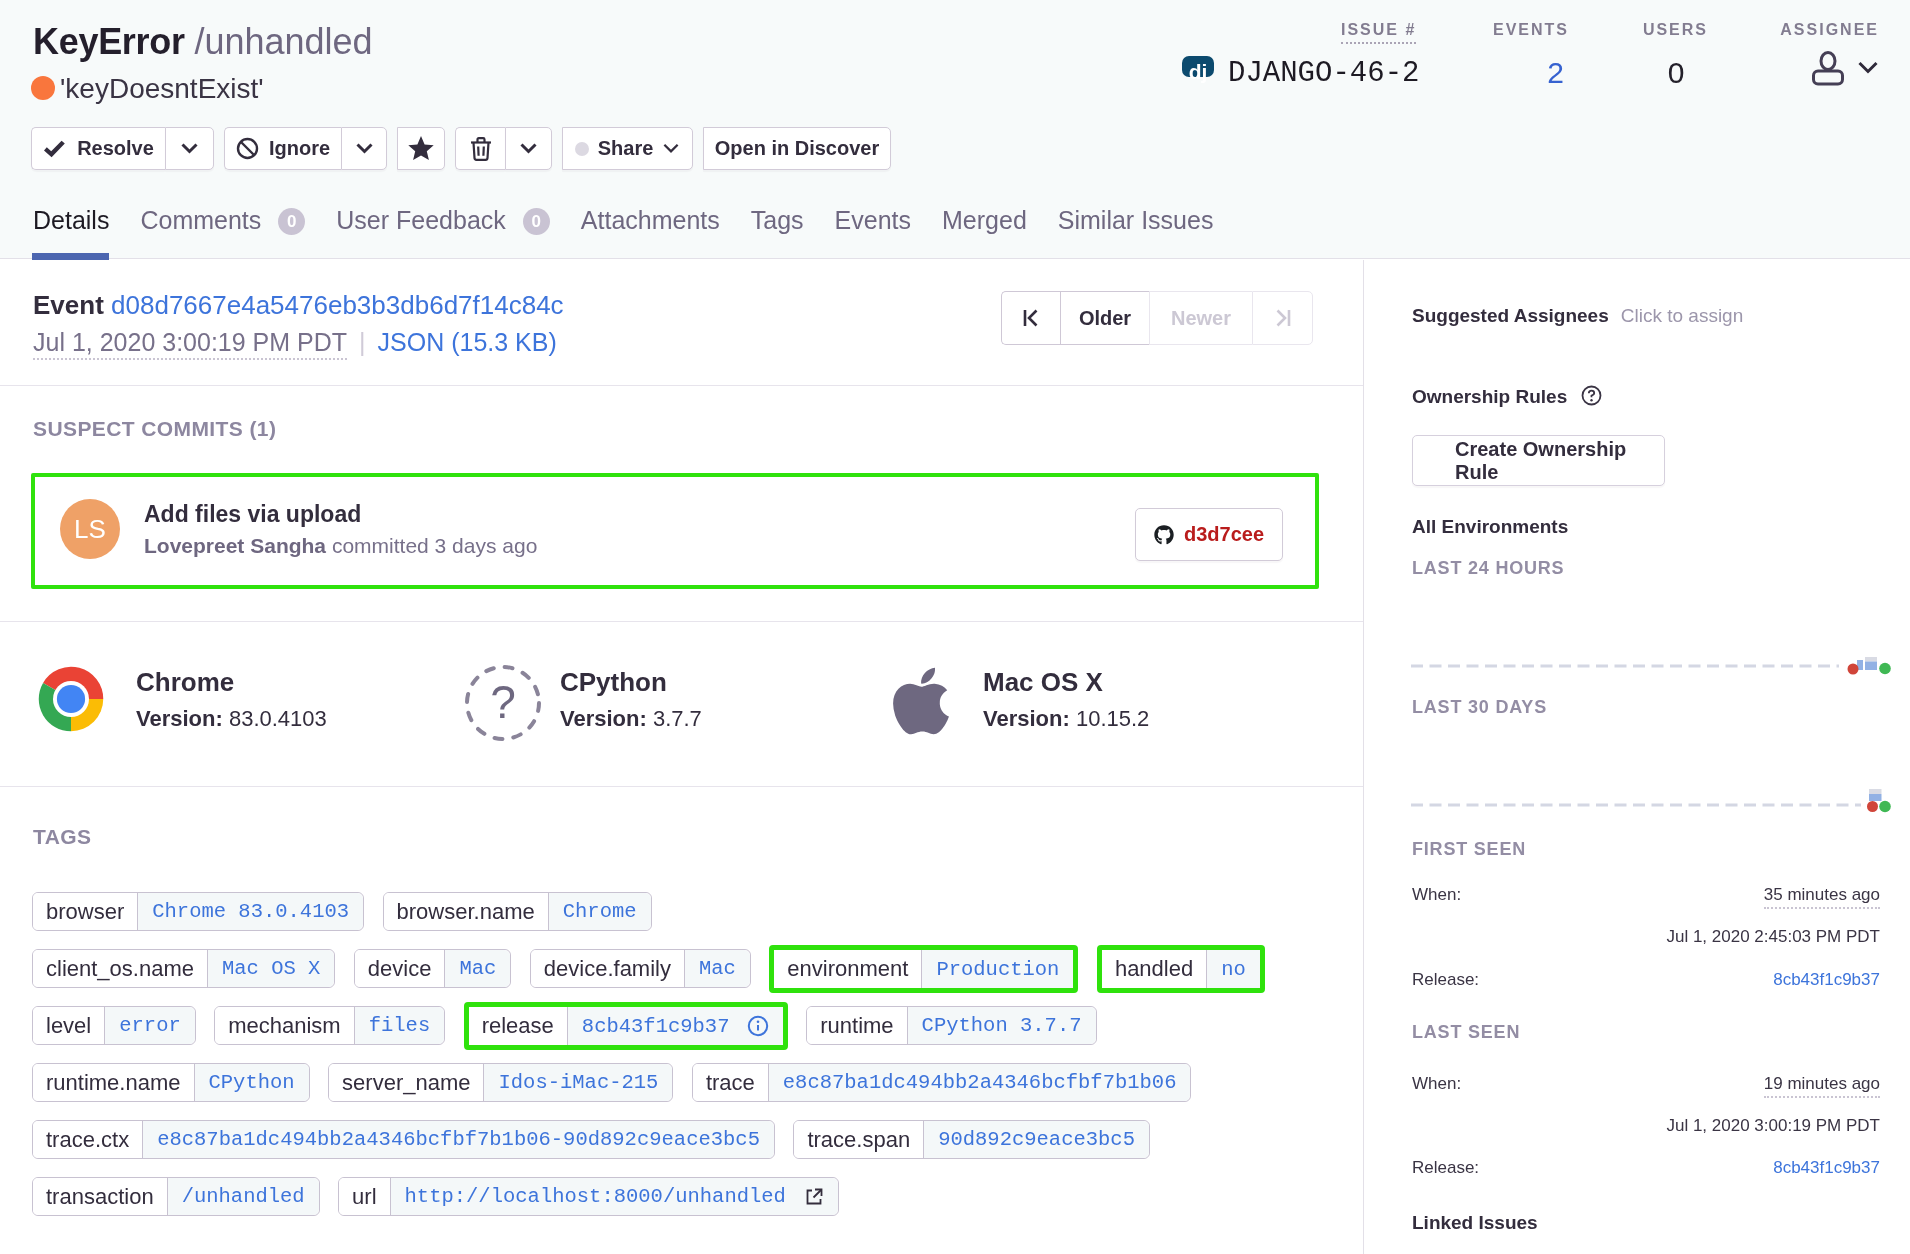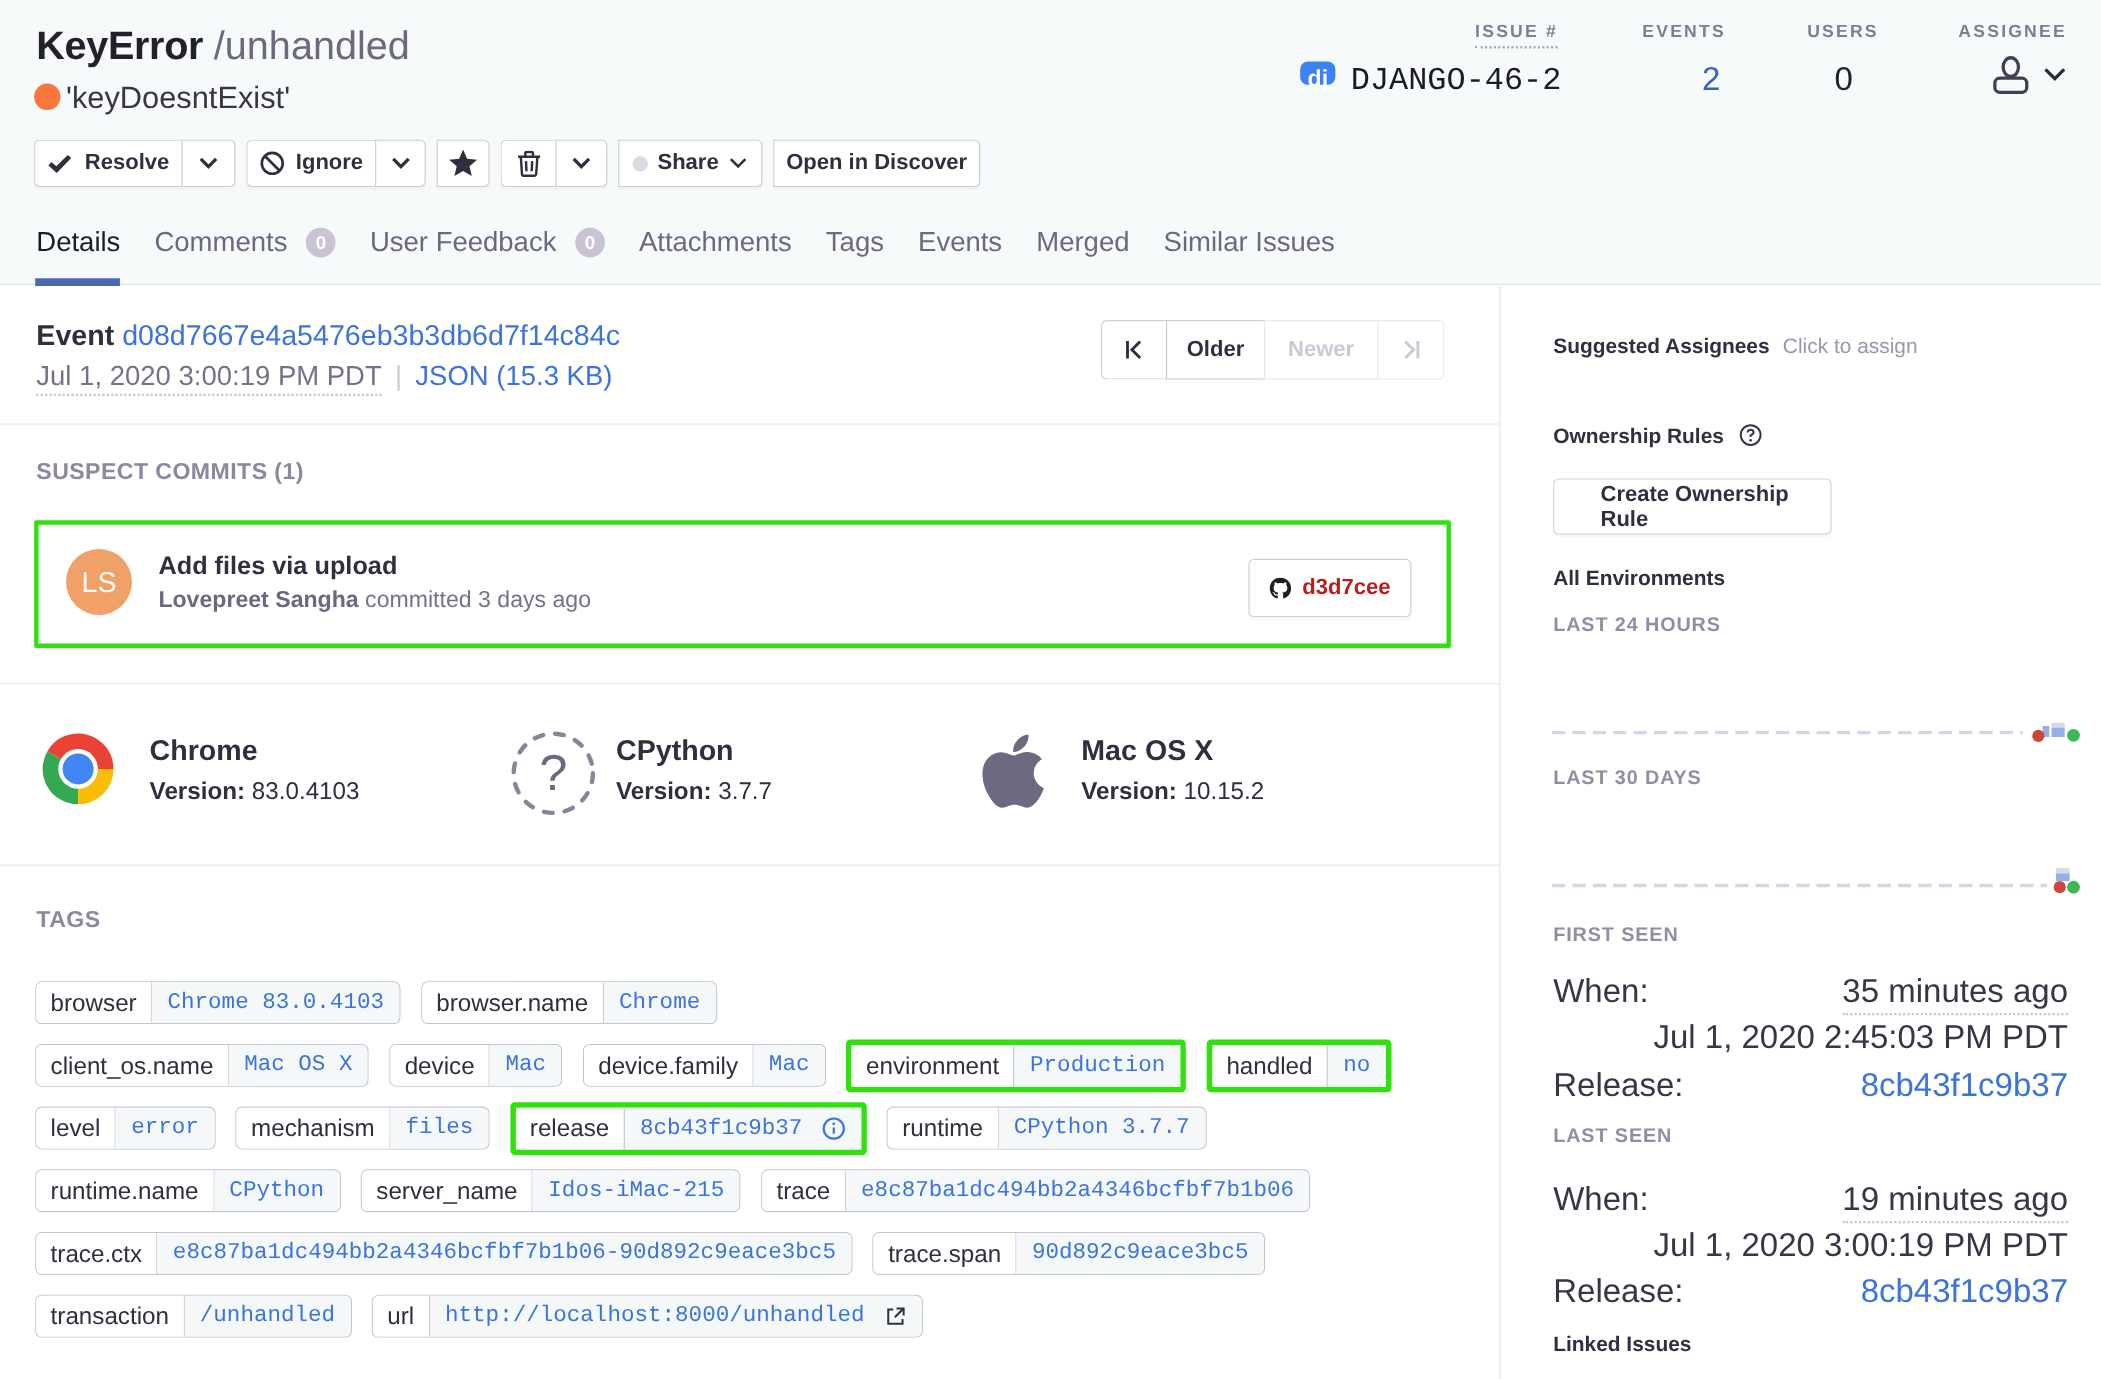--- a/index.html
+++ b/index.html
@@ -71,41 +71,41 @@
 .pill .v { display:flex; align-items:center; padding:0 14px; font-size:20.5px; font-family:"Liberation Mono",monospace; color:#3d74db; background:#f4f8f9; border-left:1px solid #c8c2d1; border-radius:0 6px 6px 0; }
 .pill.hl { border:5px solid #2fe20c; height:48px; margin-top:-4px; border-radius:4px; position:relative; }
 .pill.hl .v { border-radius:0; }
 .greendot { position:absolute; width:8px; height:8px; border-radius:50%; background:#2fe20c; }
 
 .sidebar { position:absolute; left:1363px; top:260px; width:547px; height:994px; background:#fff; border-left:1px solid #e3e0e8; }
 .sb { position:absolute; left:48px; }
 .sb-h { font-size:19px; font-weight:bold; color:#332d3d; }
 .sb-sub { font-size:19px; color:#9c96ab; font-weight:normal; margin-left:12px; }
 .sb-label { font-size:18px; font-weight:bold; color:#938da4; letter-spacing:0.8px; }
-.sb-row { position:absolute; left:48px; width:468px; font-size:30px; color:#3a3444; }
+.sb-row { position:absolute; left:48px; width:468px; font-size:17px; color:#3a3444; }
 .sb-row .rt { float:right; }
 .sb-row .rt.dotted { border-bottom:2px dotted #c9c4d2; padding-bottom:2px; }
 .sb-row .blue { color:#3d74db; }
 .createbtn { position:absolute; left:48px; top:175px; width:253px; height:51px; background:#fff; border:1px solid #d6d0dd; border-radius:5px; font-size:20px; font-weight:bold; color:#332d3d; display:flex; align-items:center; justify-content:center; box-shadow:0 2px 1px rgba(70,60,80,0.04);padding-left:42px; }
 </style>
 </head>
 <body>
 <div id="page">
 
   <div class="topbar">
     <div class="h-title">KeyError <span class="slug">/unhandled</span></div>
     <div class="h-dot"></div>
     <div class="h-culprit">'keyDoesntExist'</div>
 
     <div class="stat-label dotted" style="left:1341px;">ISSUE #</div>
     <div class="stat-label" style="right:341px;">EVENTS</div>
     <div class="stat-label" style="right:202px;">USERS</div>
     <div class="stat-label" style="right:31px;">ASSIGNEE</div>
 
-    <div class="abs" style="left:1182px; top:56px; width:32px; height:21px; background:#3b82f6; border-radius:7px; color:#fff; text-align:center; font-size:21px; font-weight:bold; line-height:32px;">dj</div>
+    <div class="abs" style="left:1182px; top:56px; width:32px; height:21px; background:#0c4a6e; border-radius:7px; color:#fff; text-align:center; font-size:21px; font-weight:bold; line-height:32px;">dj</div>
     <div class="abs mono" style="left:1228px; top:57px; font-size:29px; color:#1d1a23;">DJANGO-46-2</div>
     <div class="abs" style="left:1540px; top:56px; width:24px; text-align:right; font-size:30px; color:#3662d0;">2</div>
     <div class="abs" style="left:1664px; top:56px; width:24px; text-align:center; font-size:30px; color:#23202a;">0</div>
 
     <div class="abs" style="left:1811px; top:51px;">
       <svg width="34" height="35" viewBox="0 0 34 35" fill="none" stroke="#453f55" stroke-width="3">
         <rect x="2.5" y="20" width="29" height="13" rx="4.5"></rect>
         <ellipse cx="17" cy="10" rx="7" ry="8.5" fill="#f7fafa"></ellipse>
       </svg>
     </div>

